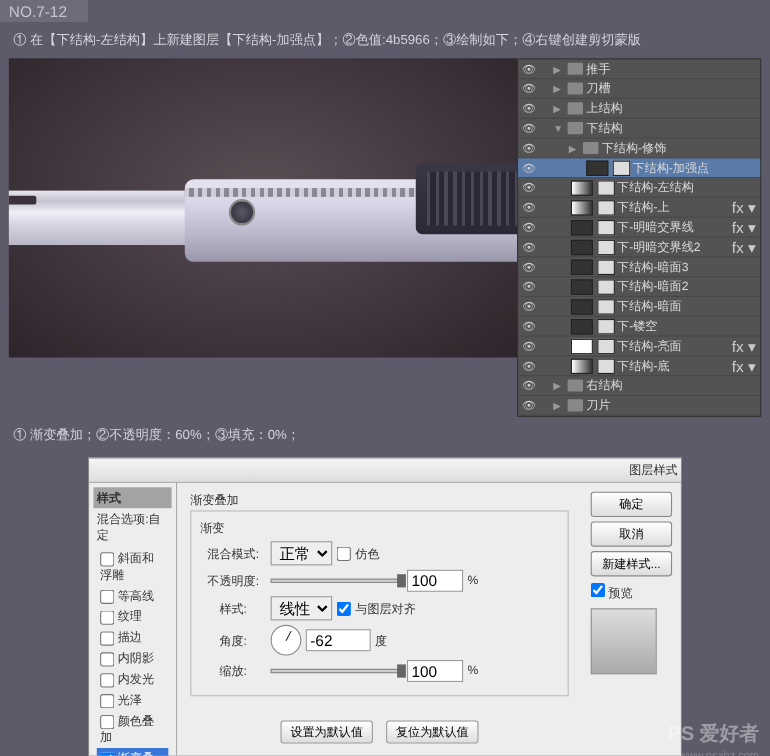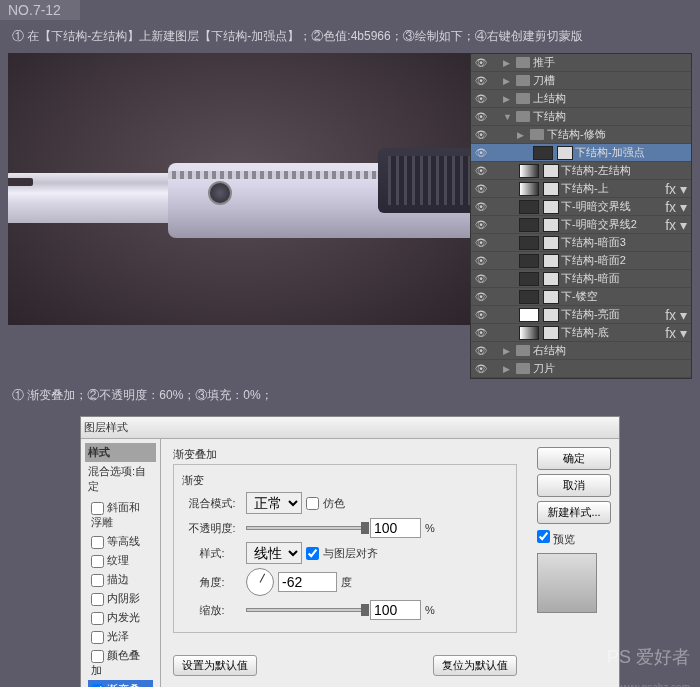--- a/index.html
+++ b/index.html
@@ -25,39 +25,39 @@
 .folder{width:14px;height:11px;background:#888;margin:0 3px;border-radius:1px}
 .thumb{width:20px;height:14px;background:#fff;border:1px solid #222;margin:0 2px}
 .thumb.dark{background:#333}
 .thumb.grad{background:linear-gradient(90deg,#fff,#333)}
 .mask{width:16px;height:14px;background:#ddd;border:1px solid #222;margin:0 2px}
 .lname{color:#ddd;flex:1;white-space:nowrap;overflow:hidden}
 .fx{color:#ccc;font-size:14px;margin-right:2px}
 .indent1{padding-left:14px}
 .indent2{padding-left:28px}
 .dialog{background:#ededed;border:1px solid #888;margin:4px auto 0;width:540px;color:#333;font-size:11px}
-.dialog-title{background:linear-gradient(#f5f5f5,#ddd);text-align:left;padding:3px;border-bottom:1px solid #aaa}
+.dialog-title{background:linear-gradient(#f5f5f5,#ddd);text-align:right;padding:3px;border-bottom:1px solid #aaa}
 .dialog-body{display:flex}
 .style-list{width:80px;border-right:1px solid #aaa;padding:4px}
 .style-list div{padding:2px 3px}
 .style-list .hdr{background:#a3a3a3;font-weight:bold}
 .style-list .sel{background:#3875d7;color:#fff}
 .style-list input[type=checkbox]{margin-right:3px;vertical-align:middle}
 .options{flex:1;padding:8px 12px}
 .opt-group{border:1px solid #bbb;padding:8px;margin-bottom:22px}
 .opt-row{display:flex;align-items:center;margin:4px 0;gap:4px}
 .opt-row label{width:60px;text-align:center}
 .opt-row select,.opt-row input[type=text]{border:1px solid #999;padding:1px 3px;font-size:14px}
 .grad-bar{width:130px;height:14px;background:linear-gradient(90deg,#352838,#c8c5d5);border:1px solid #666}
 .dial{width:28px;height:28px;border:1px solid #888;border-radius:50%;display:inline-block;position:relative;background:#fff}
 .dial::after{content:"";position:absolute;left:50%;top:50%;width:10px;height:1px;background:#333;transform-origin:left;transform:rotate(-62deg)}
 .btns{width:90px;padding:8px}
 .btns button{display:block;width:100%;margin-bottom:4px;padding:3px;background:linear-gradient(#fff,#ddd);border:1px solid #888;border-radius:3px;font-size:11px}
 .btns .preview-box{width:60px;height:60px;background:linear-gradient(180deg,#ddd,#aaa);border:1px solid #888;margin-top:6px}
-.watermark{position:absolute;bottom:18px;right:10px;color:rgba(255,255,255,0.4);font-size:18px;font-weight:normal}
+.watermark{position:absolute;bottom:8px;right:10px;color:rgba(255,255,255,0.4);font-size:18px;font-weight:bold}
 .wm-url{position:absolute;bottom:-6px;right:10px;color:rgba(255,255,255,0.25);font-size:10px}
 .small-btn{padding:2px 8px;background:linear-gradient(#fff,#ddd);border:1px solid #999;border-radius:3px;font-size:11px}
 .slider-track{width:120px;height:4px;background:#ccc;border:1px solid #888;display:inline-block;position:relative;vertical-align:middle}
 .slider-thumb{position:absolute;width:8px;height:12px;background:#666;top:-5px}
 </style>
 </head>
 <body>
 
 <div class="header"><span>NO.7-12</span></div>
 
@@ -278,21 +278,21 @@
         </div>
         <div class="opt-row">
           <label>缩放:</label>
           <span class="slider-track">
               <span class="slider-thumb" style="left:114px"></span>
             </span>
           <input type="text" size="3" value="100" style="">
           <span>%</span>
         </div>
       </div>
-      <div class="opt-row" style="justify-content:space-between;gap:12px">
+      <div class="opt-row" style="justify-content:center;gap:12px">
         <button class="small-btn">设置为默认值</button>
         <button class="small-btn">复位为默认值</button>
       </div>
     </div>
     <div class="btns">
       <button>确定</button>
       <button>取消</button>
       <button>新建样式...</button>
       <div style="margin-top:6px"><input type="checkbox" checked="" style=""> <span>预览</span></div>
       <div class="preview-box"></div>

